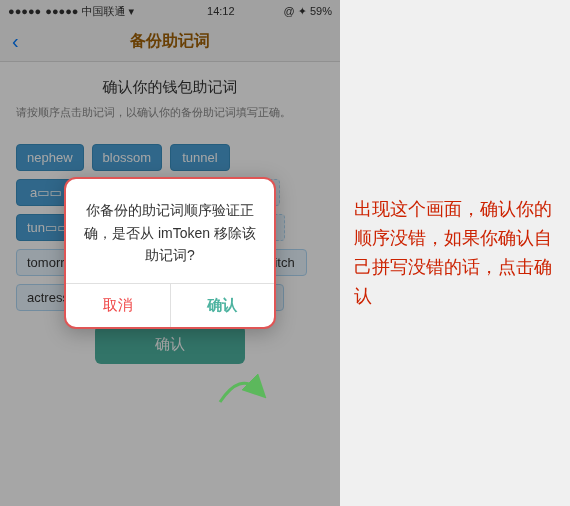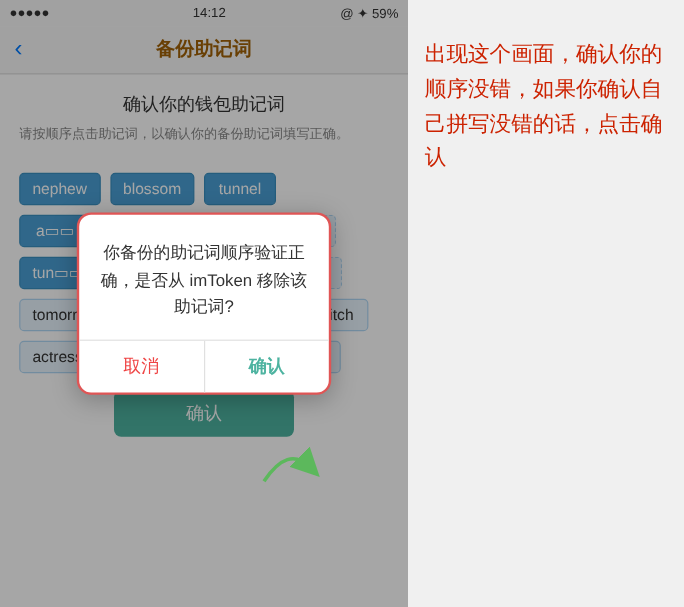--- a/index.html
+++ b/index.html
@@ -194,39 +194,40 @@
       height: 50px;
     }
 
     
     .annotation-panel {
       width: 230px;
       padding: 31px 14px;
       background: #f0f0f0;
       display: flex;
       flex-direction: column;
-      justify-content: flex-start;
+      justify-content: center;
     }
 
     .annotation-text {
       font-size: 18px;
       color: #cc2200;
       line-height: 1.6;
       font-weight: 500;
       text-align: left;
     }
   </style>
 </head>
 <body>
 
 <div class="phone-panel">
 
   <div class="status-bar">
     <div class="status-left">
       <span>●●●●●</span>
+      <span>●●●●● 中国联通 ▾</span>
     </div>
     <div class="status-center">14:12</div>
     <div class="status-right">
       <span>@ ✦ 59%</span>
     </div>
   </div>
 
   <div class="nav-bar">
     <span class="nav-back">‹</span>
     <span class="nav-title">备份助记词</span>

